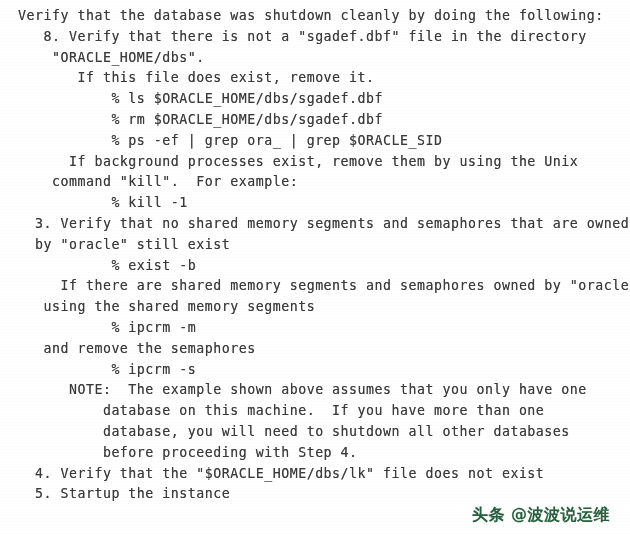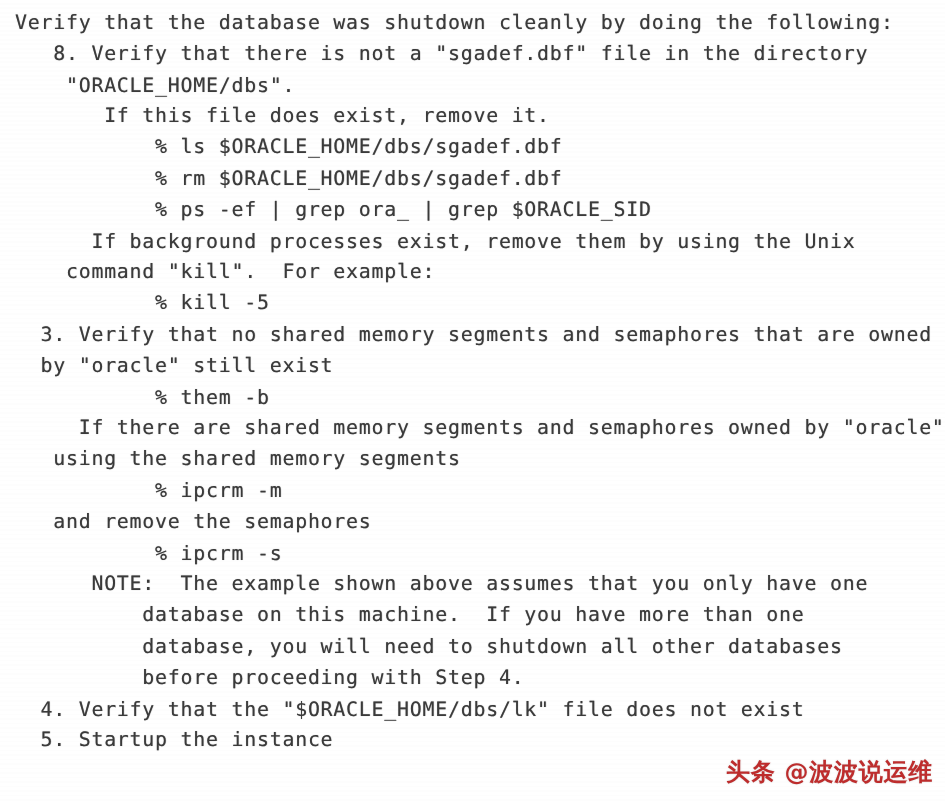--- a/index.html
+++ b/index.html
@@ -29,21 +29,21 @@
   }
 
   .doc-line {
     display: block;
     height: 20.8px;
     line-height: 20.8px;
     font-size: 13.2px;
     letter-spacing: 0.55px;
     color: #3a3a3a;
     white-space: pre;
-    padding-left: 10px;
+    padding-left: 18px;
     
     text-shadow: 0 0 0.6px rgba(90, 90, 90, 0.55),
                  0.3px 0.2px 0.4px rgba(140, 140, 140, 0.4);
     -webkit-font-smoothing: antialiased;
   }
 
   
   #scan-noise {
     position: absolute;
     left: 0;
@@ -58,26 +58,26 @@
         rgba(0, 0, 0, 0.012) 1px,
         rgba(255, 255, 255, 0) 1px,
         rgba(255, 255, 255, 0) 3px
       );
     opacity: 0.7;
   }
 
   
   #watermark {
     position: absolute;
-    right: 8px;
+    right: 20px;
     bottom: 8px;
     font-family: "DejaVu Sans", "Liberation Sans", sans-serif;
     font-size: 16px;
     font-weight: bold;
-    color: #b91c1c;
+    color: #14532d;
     letter-spacing: 0.5px;
     white-space: nowrap;
     opacity: 0.92;
     text-shadow: 0 0 1px rgba(150,150,150,0.5);
   }
 </style>
 </head>
 <body>
 
 <div id="page">
@@ -85,24 +85,24 @@
   <div id="doc-body">
     <span class="doc-line">Verify that the database was shutdown cleanly by doing the following:</span>
     <span class="doc-line">   8. Verify that there is not a "sgadef.dbf" file in the directory</span>
     <span class="doc-line">    "ORACLE_HOME/dbs".</span>
     <span class="doc-line">       If this file does exist, remove it.</span>
     <span class="doc-line">           % ls $ORACLE_HOME/dbs/sgadef.dbf</span>
     <span class="doc-line">           % rm $ORACLE_HOME/dbs/sgadef.dbf</span>
     <span class="doc-line">           % ps -ef | grep ora_ | grep $ORACLE_SID</span>
     <span class="doc-line">      If background processes exist, remove them by using the Unix</span>
     <span class="doc-line">    command "kill".  For example:</span>
-    <span class="doc-line">           % kill -5</span>
+    <span class="doc-line">           % kill -1</span>
     <span class="doc-line">  3. Verify that no shared memory segments and semaphores that are owned</span>
     <span class="doc-line">  by "oracle" still exist</span>
-    <span class="doc-line">           % them -b</span>
+    <span class="doc-line">           % exist -b</span>
     <span class="doc-line">     If there are shared memory segments and semaphores owned by "oracle",</span>
     <span class="doc-line">   using the shared memory segments</span>
     <span class="doc-line">           % ipcrm -m</span>
     <span class="doc-line">   and remove the semaphores</span>
     <span class="doc-line">           % ipcrm -s</span>
     <span class="doc-line">      NOTE:  The example shown above assumes that you only have one</span>
     <span class="doc-line">          database on this machine.  If you have more than one</span>
     <span class="doc-line">          database, you will need to shutdown all other databases</span>
     <span class="doc-line">          before proceeding with Step 4.</span>
     <span class="doc-line">  4. Verify that the "$ORACLE_HOME/dbs/lk" file does not exist</span>

